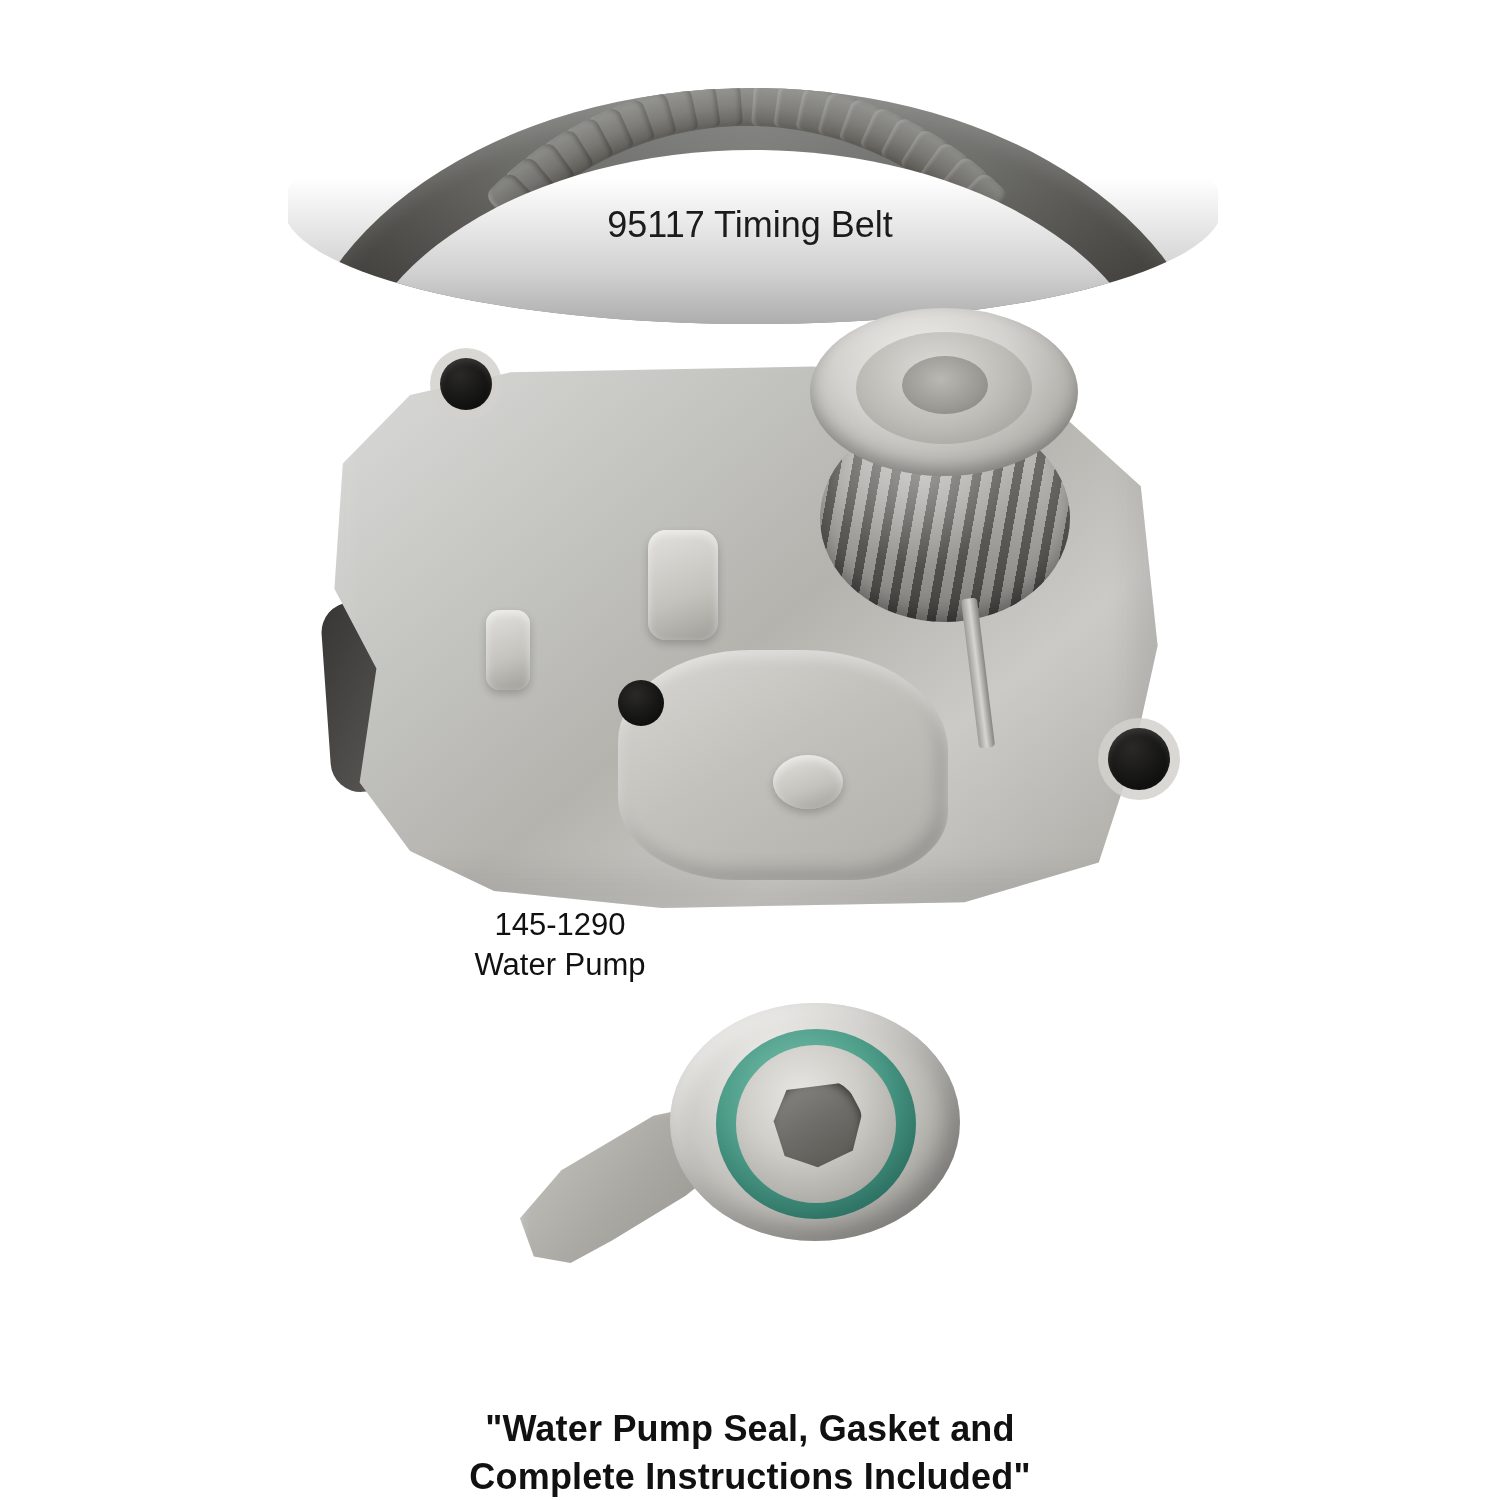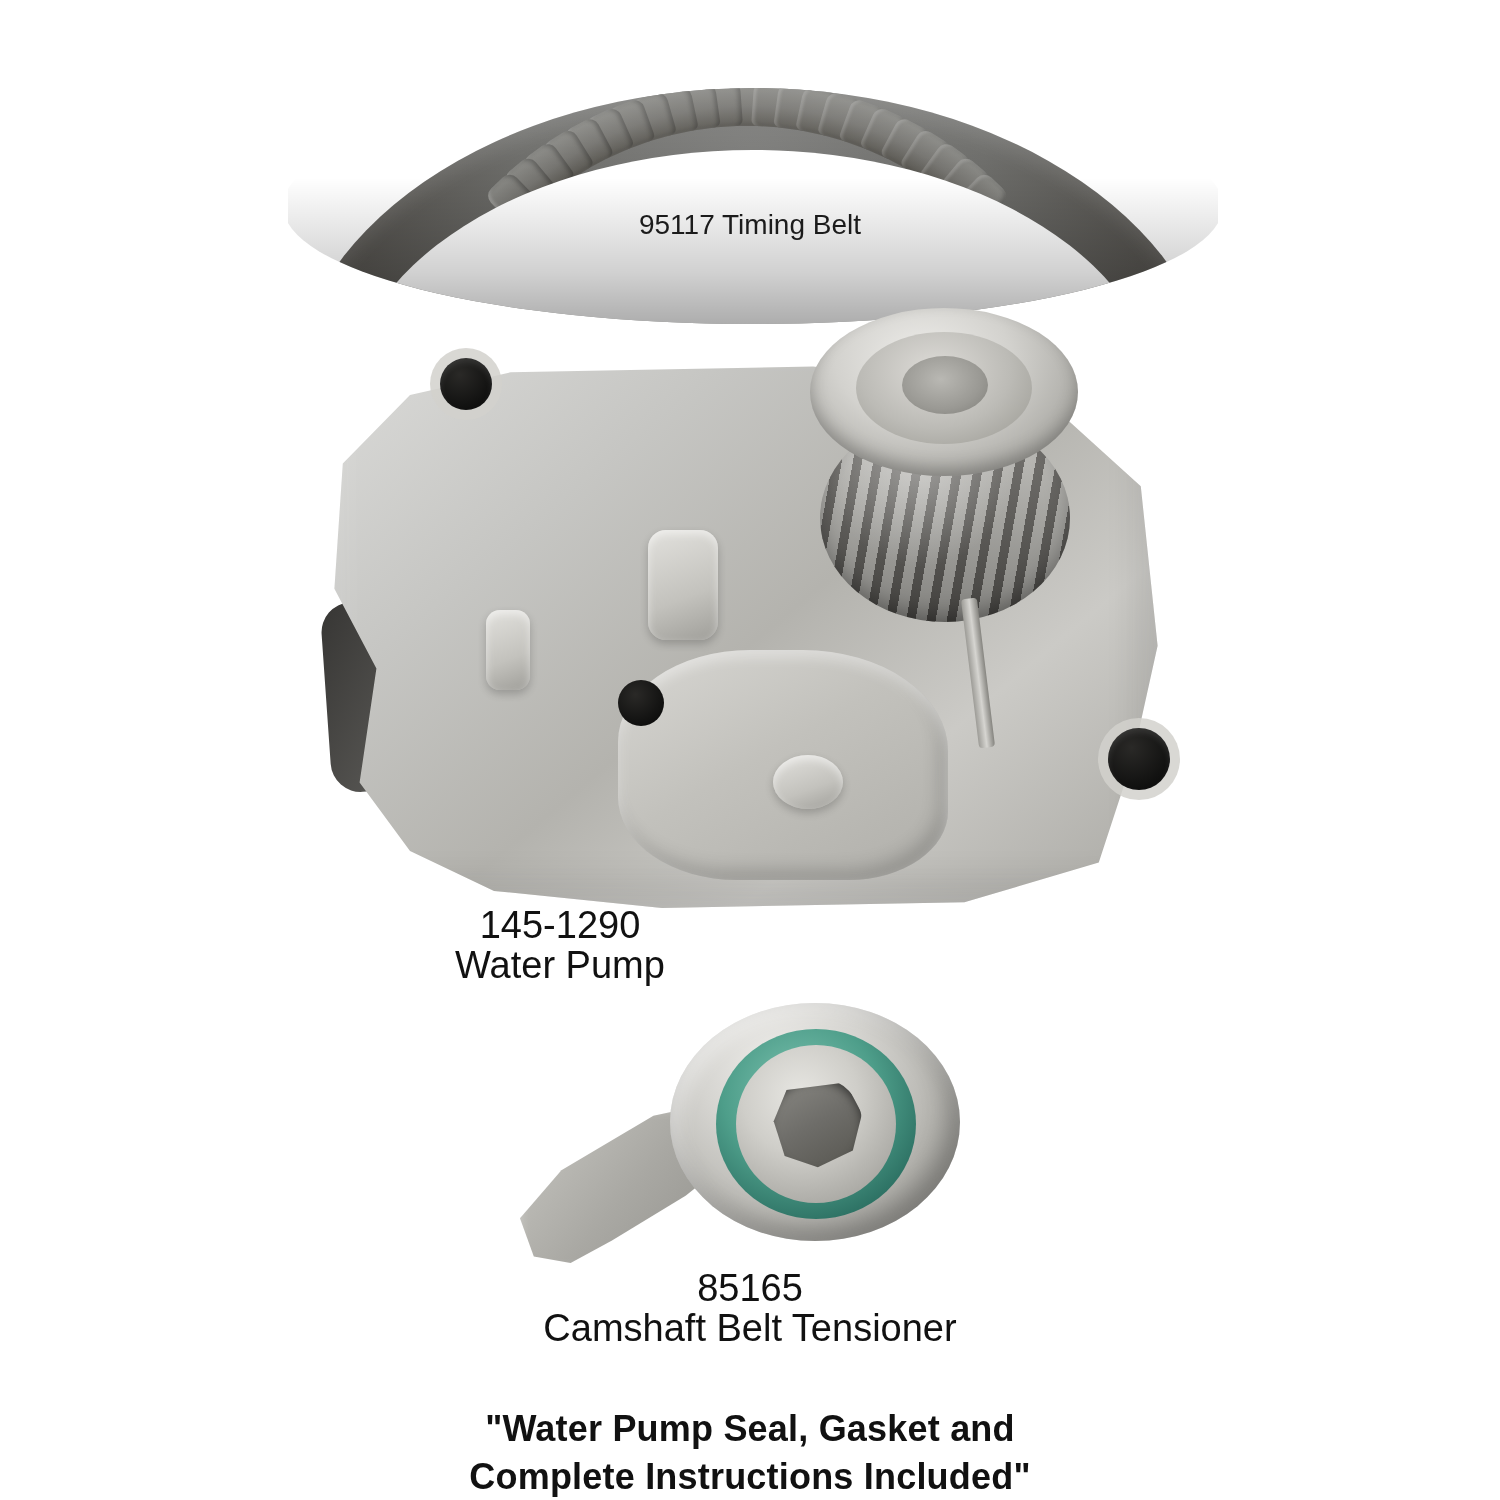--- a/index.html
+++ b/index.html
@@ -33,26 +33,26 @@
     font-weight: bold;
     letter-spacing: 0.5px;
     color: #0d0d0d;
   }
 
   
   .caption {
     position: absolute;
     text-align: center;
     color: #111111;
-    font-size: 38px;
+    font-size: 31px;
     line-height: 40px;
     white-space: pre-line;
   }
   .caption.on-belt {
-    font-size: 28px;
+    font-size: 36px;
     color: #1b1b1b;
     font-weight: 500;
   }
   .caption.footer {
     font-size: 36px;
     font-weight: bold;
     line-height: 48px;
     letter-spacing: 0.2px;
   }
 
@@ -371,19 +371,17 @@
 Water Pump</div>
 
   <div class="tensioner-wrap">
     <div class="tensioner-arm"></div>
     <div class="tensioner-outer"></div>
     <div class="tensioner-ring-green"></div>
     <div class="tensioner-ring-inner"></div>
     <div class="tensioner-bore"></div>
   </div>
 
-  <div class="caption tensioner-caption">85165
-Camshaft Belt Tensioner</div>
 
   <div class="caption footer footer-note">"Water Pump Seal, Gasket and
 Complete Instructions Included"</div>
 
 </div>
 
 </body></html>

